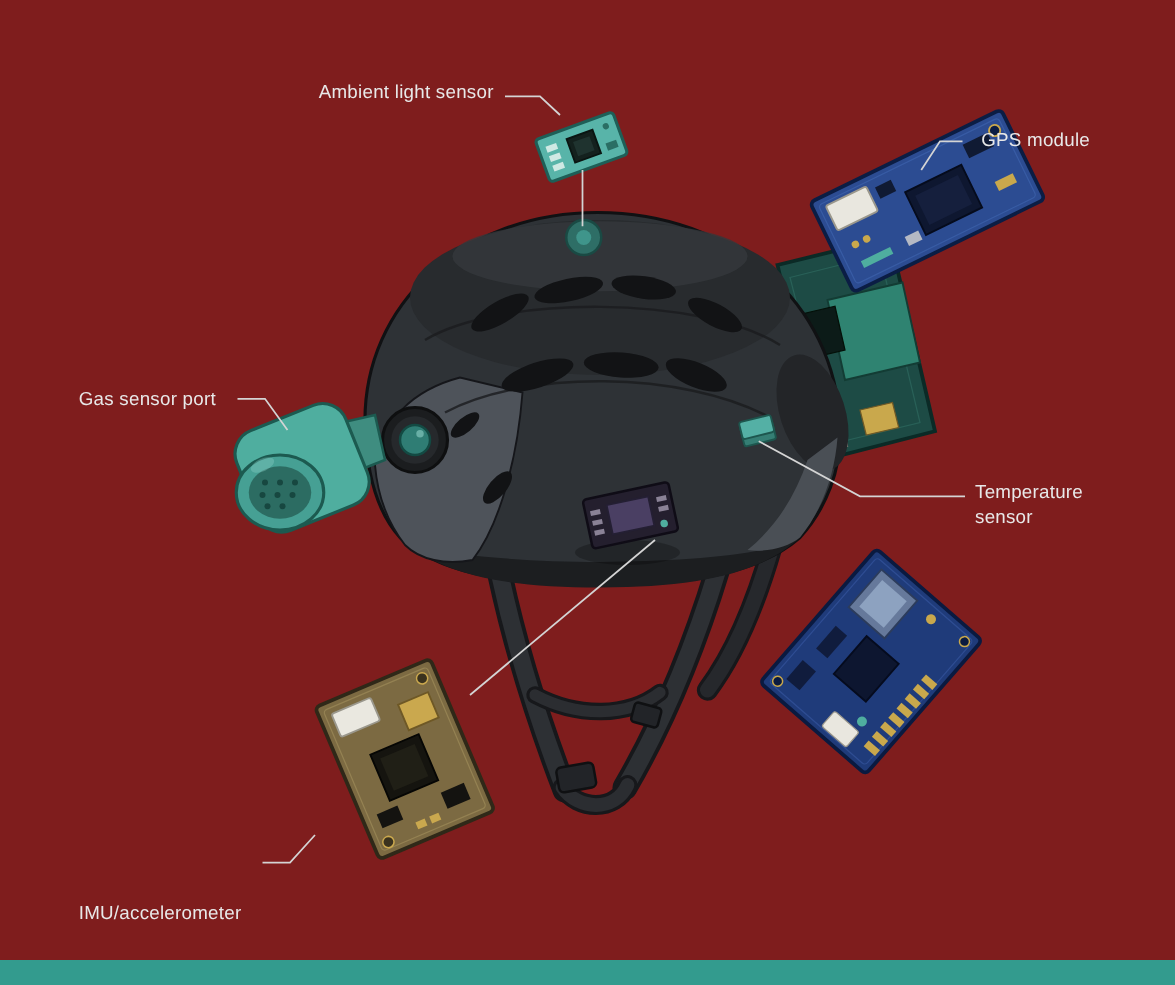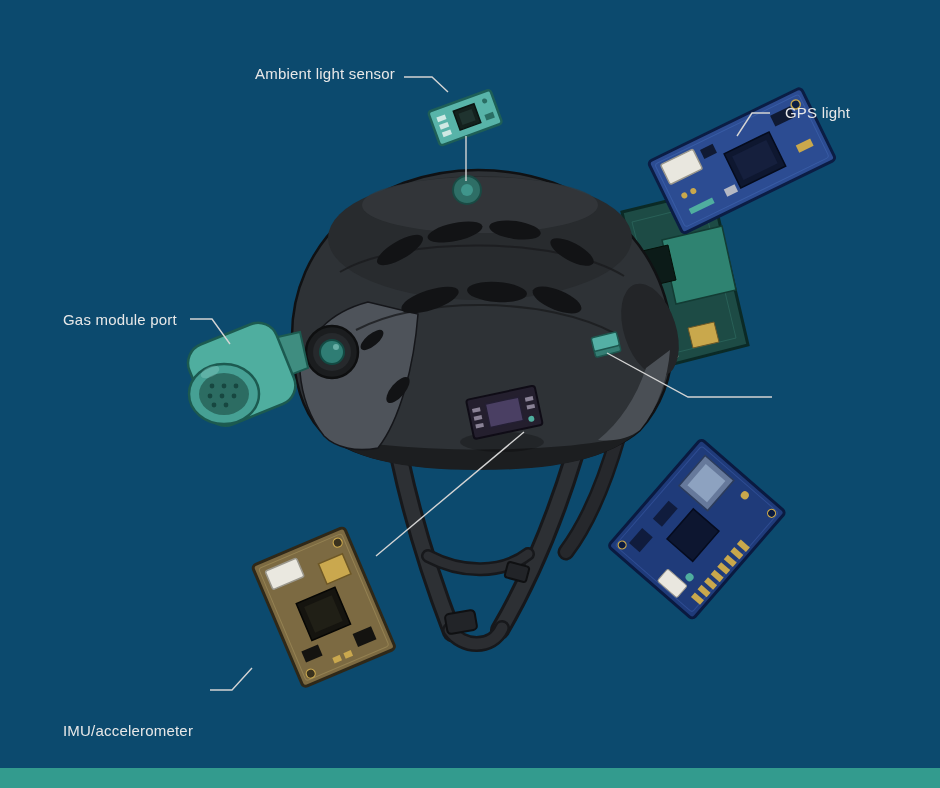--- a/index.html
+++ b/index.html
@@ -1,19 +1,19 @@
 <!DOCTYPE html>
 <html><head>
 <meta charset="utf-8">
 <style>
   html,body{margin:0;padding:0;background:#101010;}
   .stage{
     position:relative;
     width:940px;height:788px;
-    background:#0c4a6e;
+    background:#7f1d1d;
     overflow:hidden;
     font-family:"Liberation Sans",sans-serif;
   }
   .label{
     position:absolute;
     color:#e8e8e8;
     font-size:15px;
     line-height:1.35;
     letter-spacing:.2px;
     white-space:nowrap;
@@ -205,21 +205,22 @@
       <polyline points="770,113 752,113 737,136"></polyline>
       <polyline points="190,319 212,319 230,344"></polyline>
       <polyline points="772,397 688,397 607,353"></polyline>
       <line x1="524" y1="432" x2="376" y2="556"></line>
       <polyline points="210,690 232,690 252,668"></polyline>
     </g>
   </svg>
 
   <div class="label" style="left:255px;top:64px">Ambient light sensor</div>
 
-  <div class="label" style="left:785px;top:103px">GPS light</div>
-
-  <div class="label" style="left:63px;top:310px">Gas module port</div>
-
+  <div class="label" style="left:785px;top:103px">GPS module</div>
+
+  <div class="label" style="left:63px;top:310px">Gas sensor port</div>
+
+  <div class="label wrap" style="left:780px;top:384px">Temperature sensor</div>
 
   <div class="label" style="left:63px;top:721px">IMU/accelerometer</div>
 
   <div class="bottom-strip"></div>
 </div>
 
 </body></html>

